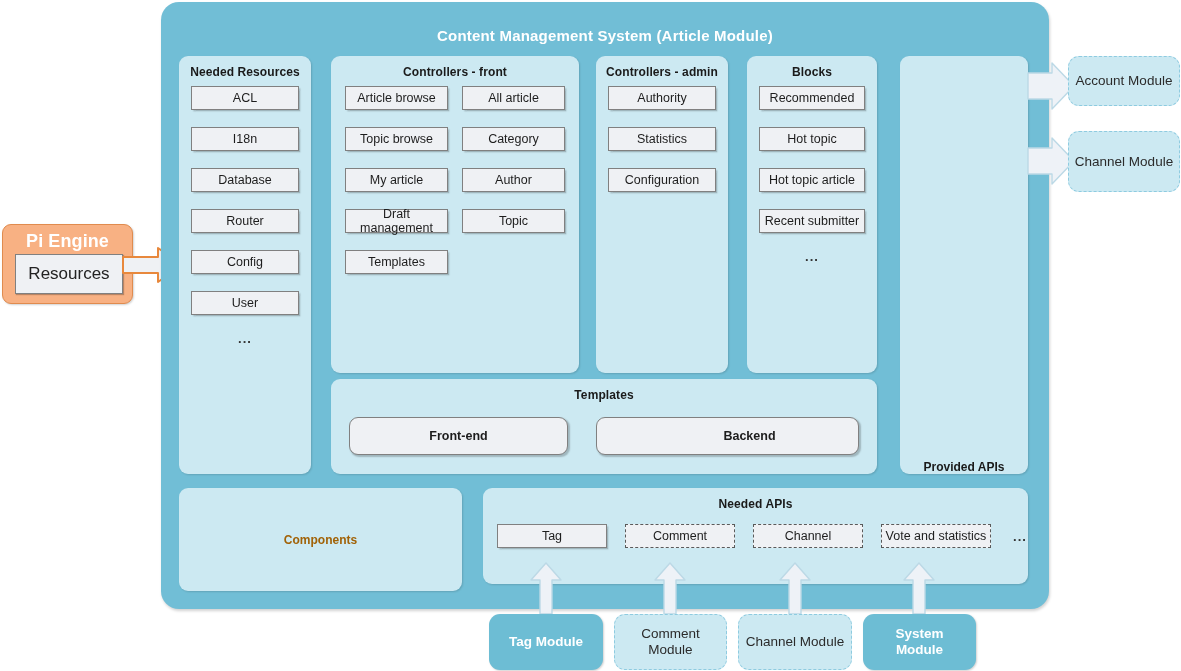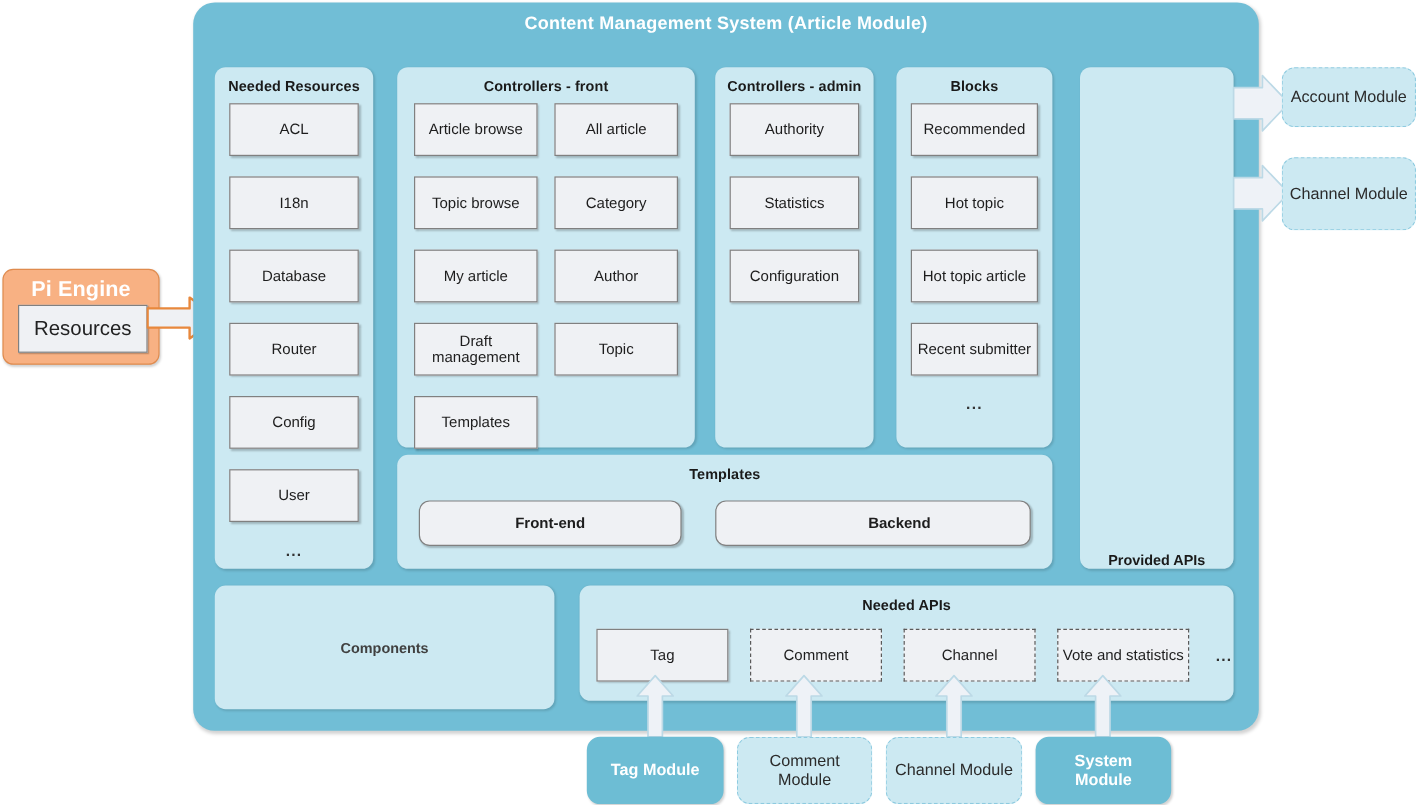--- a/index.html
+++ b/index.html
@@ -31,40 +31,40 @@
   .pi-arrow { position: absolute; left: 122px; top: 246px; width: 62px; height: 38px; }
 
   
   .cms {
     position: absolute; left: 161px; top: 2px; width: 888px; height: 607px;
     background: #71bed6; border-radius: 18px;
     box-shadow: 1px 2px 3px rgba(0,0,0,.18);
   }
   .cms-title {
     text-align: center; color: #ffffff; font-weight: bold;
-    font-size: 15px; padding-top: 9px; letter-spacing: .2px;
+    font-size: 15px; padding-top: 25px; letter-spacing: .2px;
   }
 
   
   .panel {
     position: absolute; background: #cce9f2; border-radius: 9px;
     box-shadow: 1px 1px 2px rgba(0,0,0,.14);
   }
   .panel-title {
     text-align: center; font-weight: bold; font-size: 12px; color: #1a1a1a;
     padding-top: 9px; letter-spacing: .1px;
   }
 
   
   .gbox {
     background: #eff1f4; border: 1px solid #808080;
     display: flex; align-items: center; justify-content: center;
     font-size: 12.5px; color: #1d1d1d; text-align: center;
     box-shadow: 1.5px 1.5px 1.5px rgba(0,0,0,.22);
-    height: 44px;
+    height: 24px;
   }
   .gbox.dashed { border: 1.6px dashed #5a5a5a; box-shadow: none; }
   .gbox.round { border-radius: 9px; font-weight: bold; height: 38px; }
   .ellipsis {
     text-align: center; font-size: 13px; font-weight: bold;
     color: #333; letter-spacing: 1px; line-height: 1;
   }
 
   
   .col-list { position: absolute; left: 12px; right: 12px; top: 30px; }
@@ -169,21 +169,21 @@
 
     <div class="panel" style="left:170px; top:377px; width:546px; height:95px;">
       <div class="panel-title">Templates</div>
       <div style="position:absolute; left:18px; right:18px; top:38px; display:flex; gap:28px;">
         <div class="gbox round" style="flex:1;">Front-end</div>
         <div class="gbox round" style="flex:1;padding-left:44px;">Backend</div>
       </div>
     </div>
 
     <div class="panel" style="left:18px; top:486px; width:283px; height:103px; display:flex; align-items:center; justify-content:center;">
-      <div style="font-weight:bold; font-size:12px; color:#404040;">Components</div>
+      <div style="font-weight:bold; font-size:12px; color:#a16207;">Components</div>
     </div>
 
     <div class="panel" style="left:322px; top:486px; width:545px; height:96px;">
       <div class="panel-title">Needed APIs</div>
       <div style="position:absolute; left:14px; top:36px; display:flex; align-items:center; gap:18px;">
         <div class="gbox" style="width:110px;">Tag</div>
         <div class="gbox dashed" style="width:110px;">Comment</div>
         <div class="gbox dashed" style="width:110px;">Channel</div>
         <div class="gbox dashed" style="width:110px;">Vote and statistics</div>
         <div class="ellipsis" style="width:22px;">...</div>

